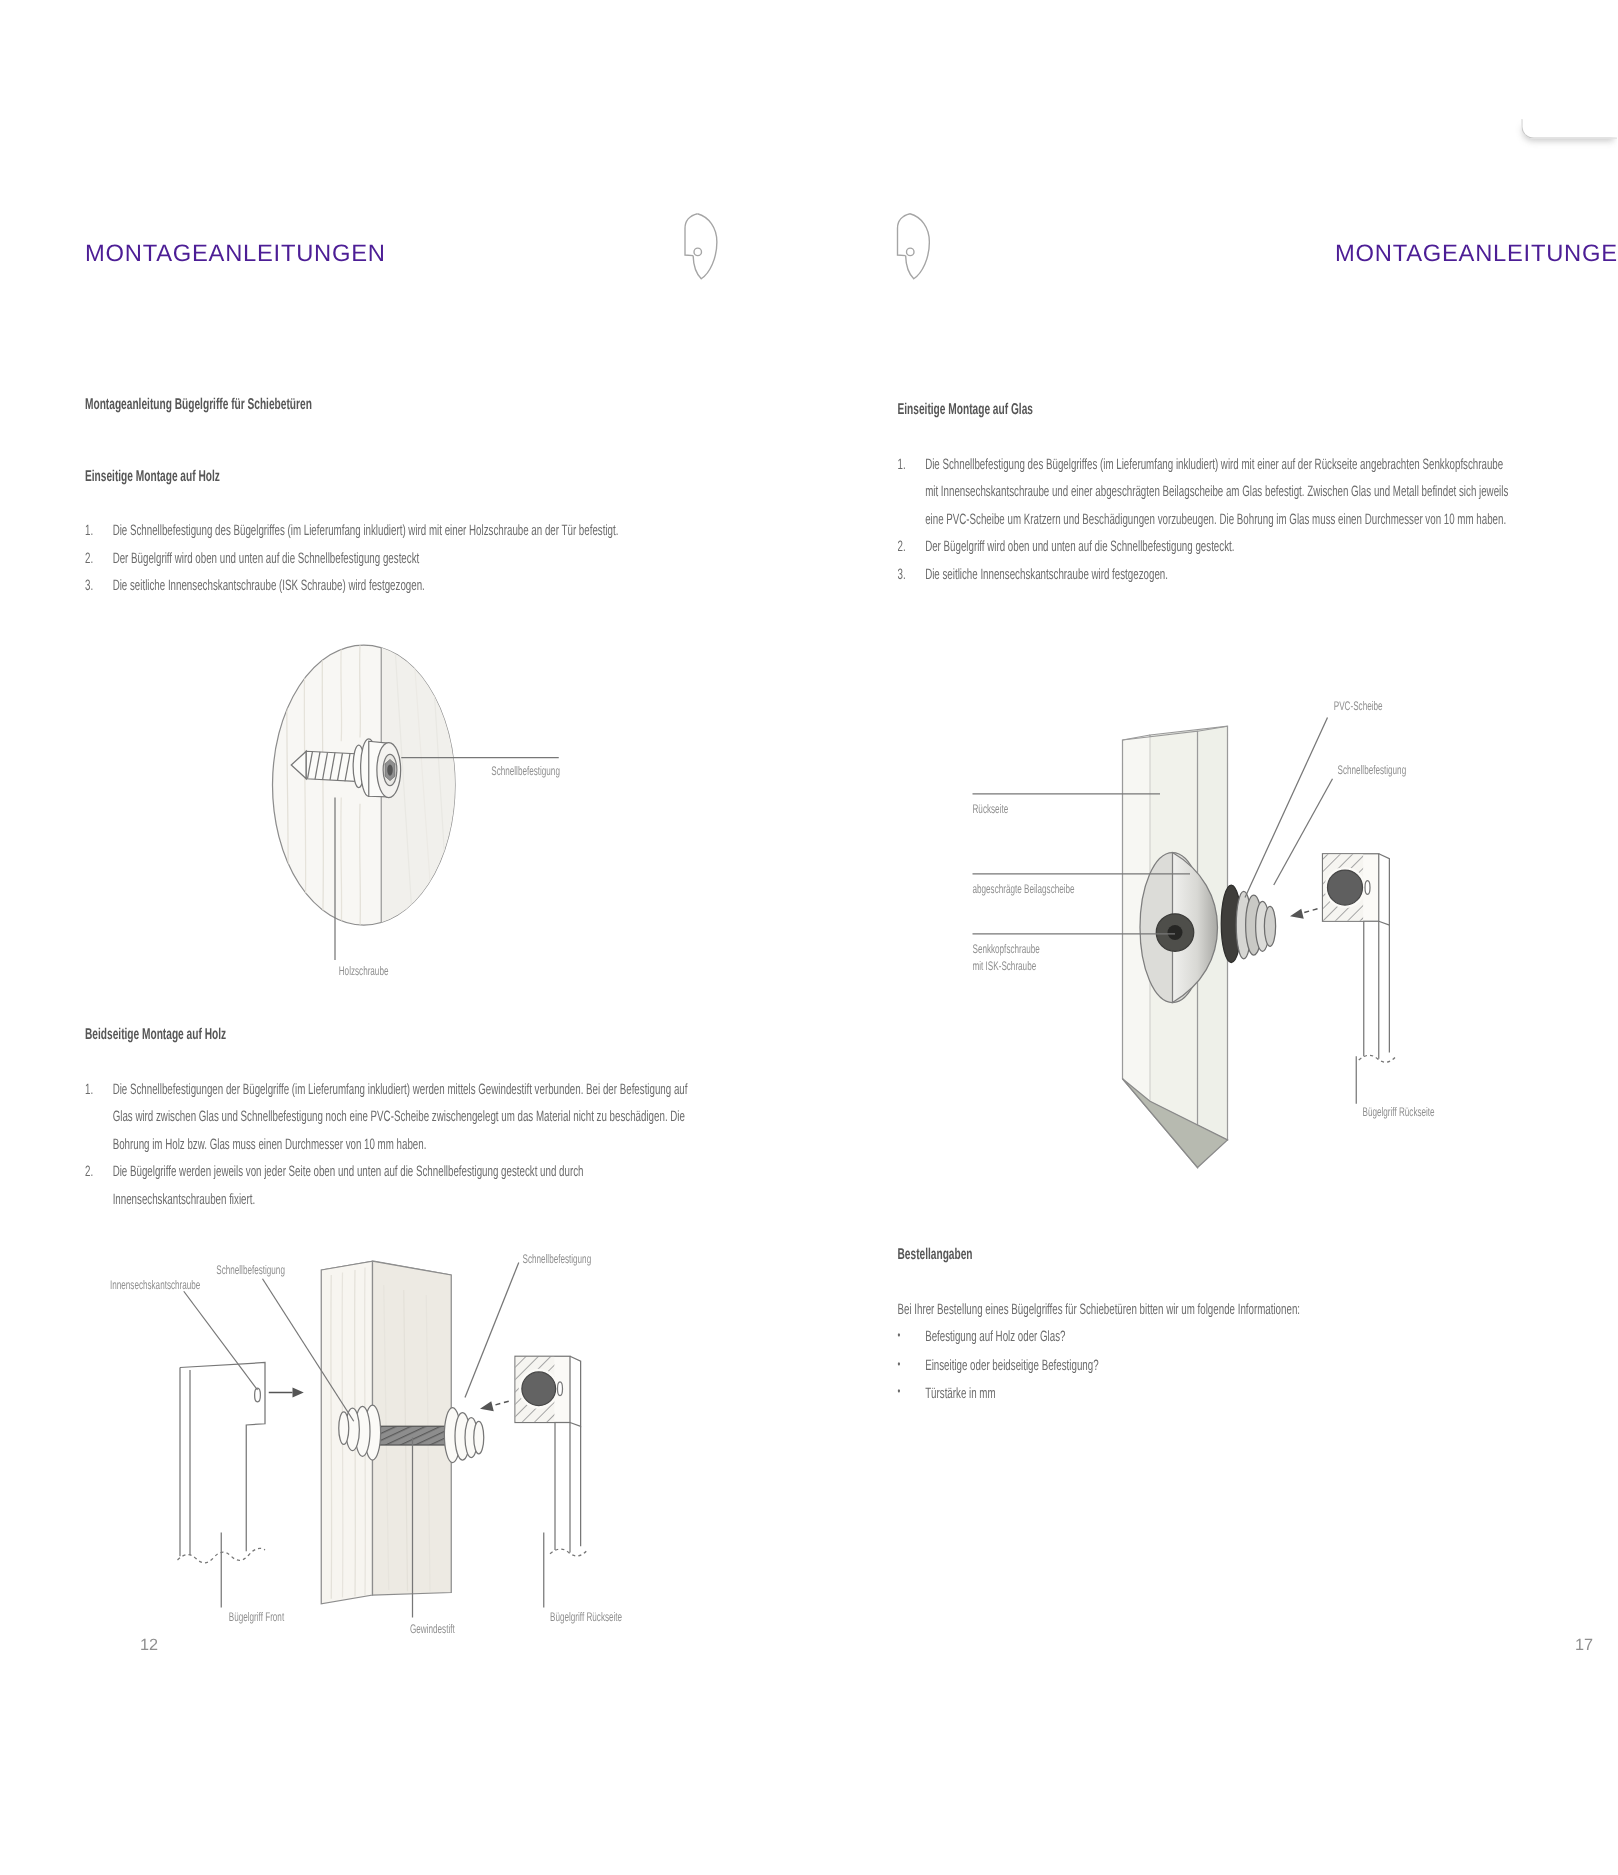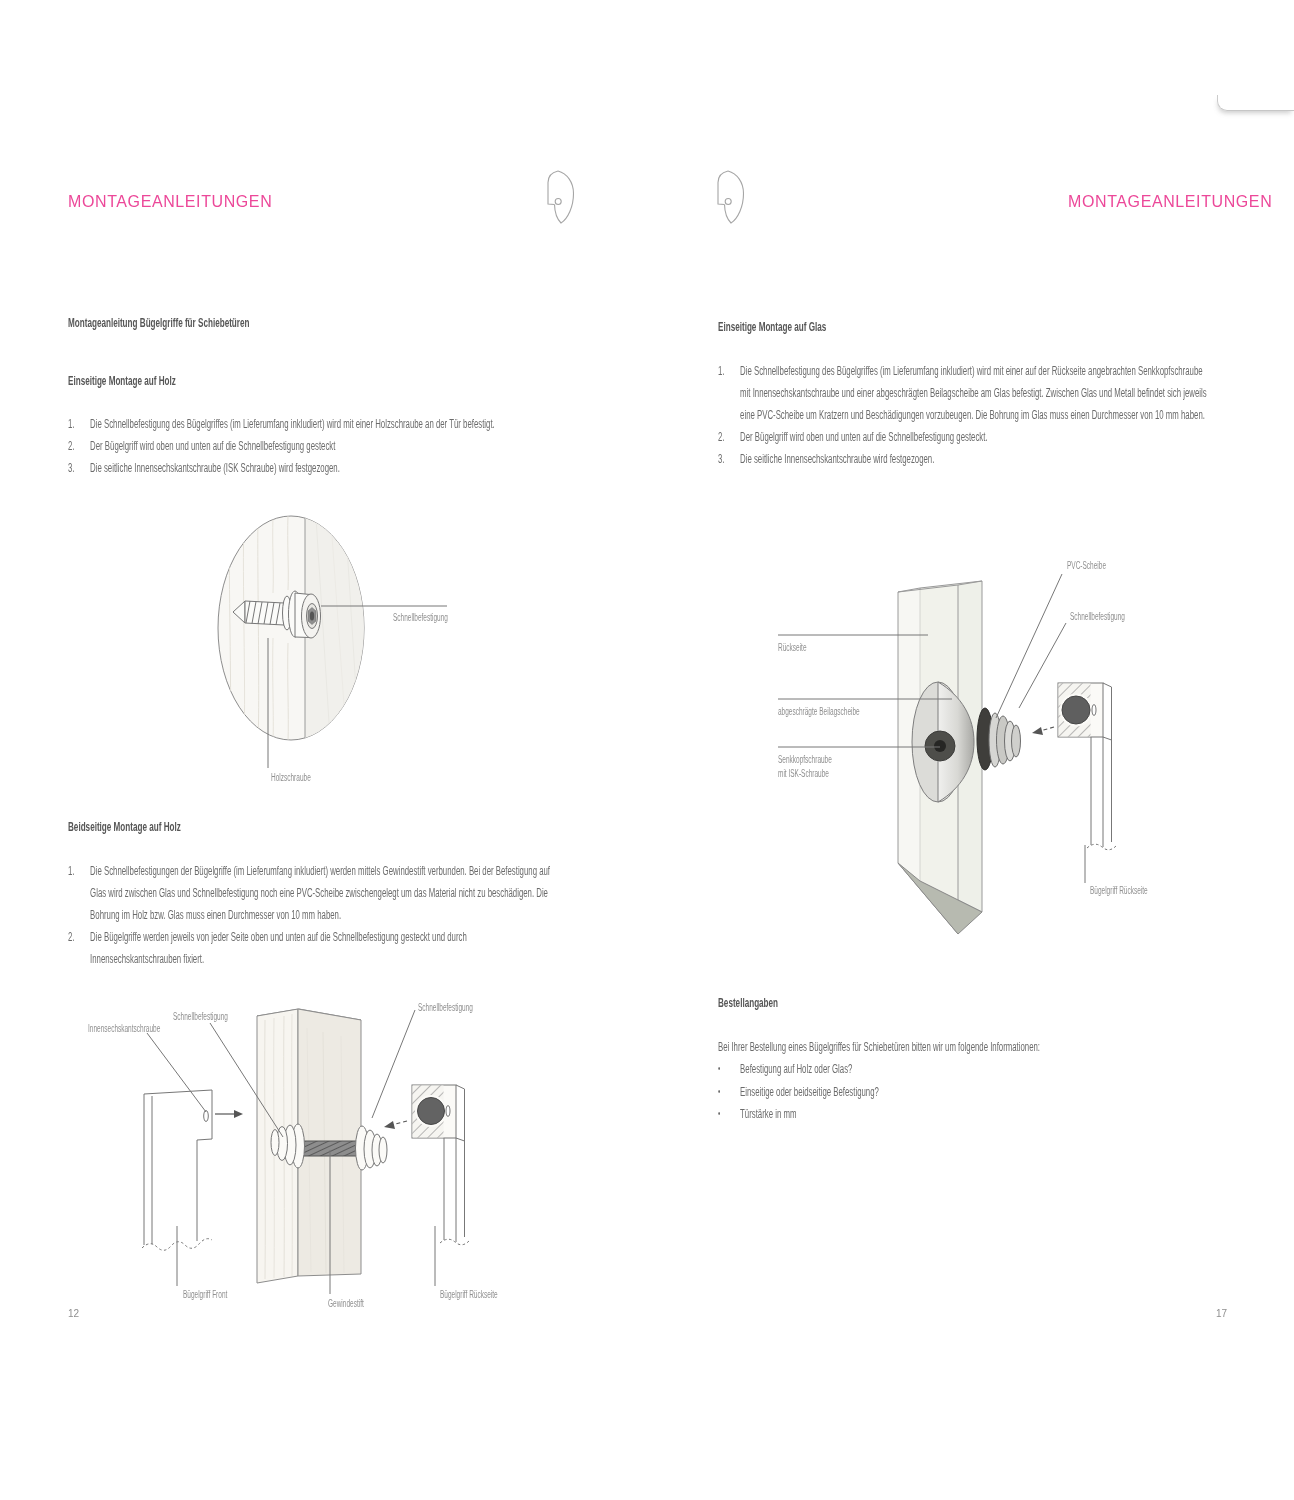--- a/index.html
+++ b/index.html
@@ -1,30 +1,30 @@
 <!DOCTYPE html>
 <html><head>
 <meta charset="utf-8">
 <style>
   html,body{margin:0;padding:0;background:#fff;}
   #spread{position:relative;width:1294px;height:1500px;background:#ffffff;overflow:hidden;
           font-family:"Liberation Sans", sans-serif;}
-  .hdr{position:absolute;font-size:16px;letter-spacing:.6px;color:#ec4899;white-space:nowrap;}
+  .hdr{position:absolute;font-size:19px;letter-spacing:.6px;color:#4c1d95;white-space:nowrap;}
   .cond{transform:scaleX(.65);transform-origin:0 0;}
   .title{position:absolute;font-size:12.5px;font-weight:bold;color:#565656;white-space:nowrap;}
   .shead{position:absolute;font-size:12.5px;font-weight:bold;color:#565656;white-space:nowrap;}
   .body{position:absolute;font-size:12px;color:#6b6b6b;line-height:22px;width:754px;}
   .li{display:flex;}
   .li .num{width:34px;flex:0 0 34px;}
   .li .it{width:720px;}
   .blt{display:flex;line-height:22.5px;}
   .blt .dot{width:34px;flex:0 0 34px;font-size:10px;line-height:22.5px;}
   .blt .bt{width:720px;}
   .dlabel{position:absolute;font-size:10px;color:#8f8f8f;white-space:nowrap;line-height:13px;}
-  .pgnum{position:absolute;font-size:10px;color:#8f8f8f;}
+  .pgnum{position:absolute;font-size:13px;color:#8f8f8f;margin-left:44px;}
   .corner-curl{position:absolute;top:95px;right:0;width:76px;height:15px;
       border-left:1.5px solid #cbcbcb;border-bottom:1.5px solid #c6c6c6;
       border-bottom-left-radius:10px;
       box-shadow:-1px 4px 5px -2px rgba(110,110,110,.35);}
 </style>
 </head>
 <body>
 
 <div id="spread">
 

